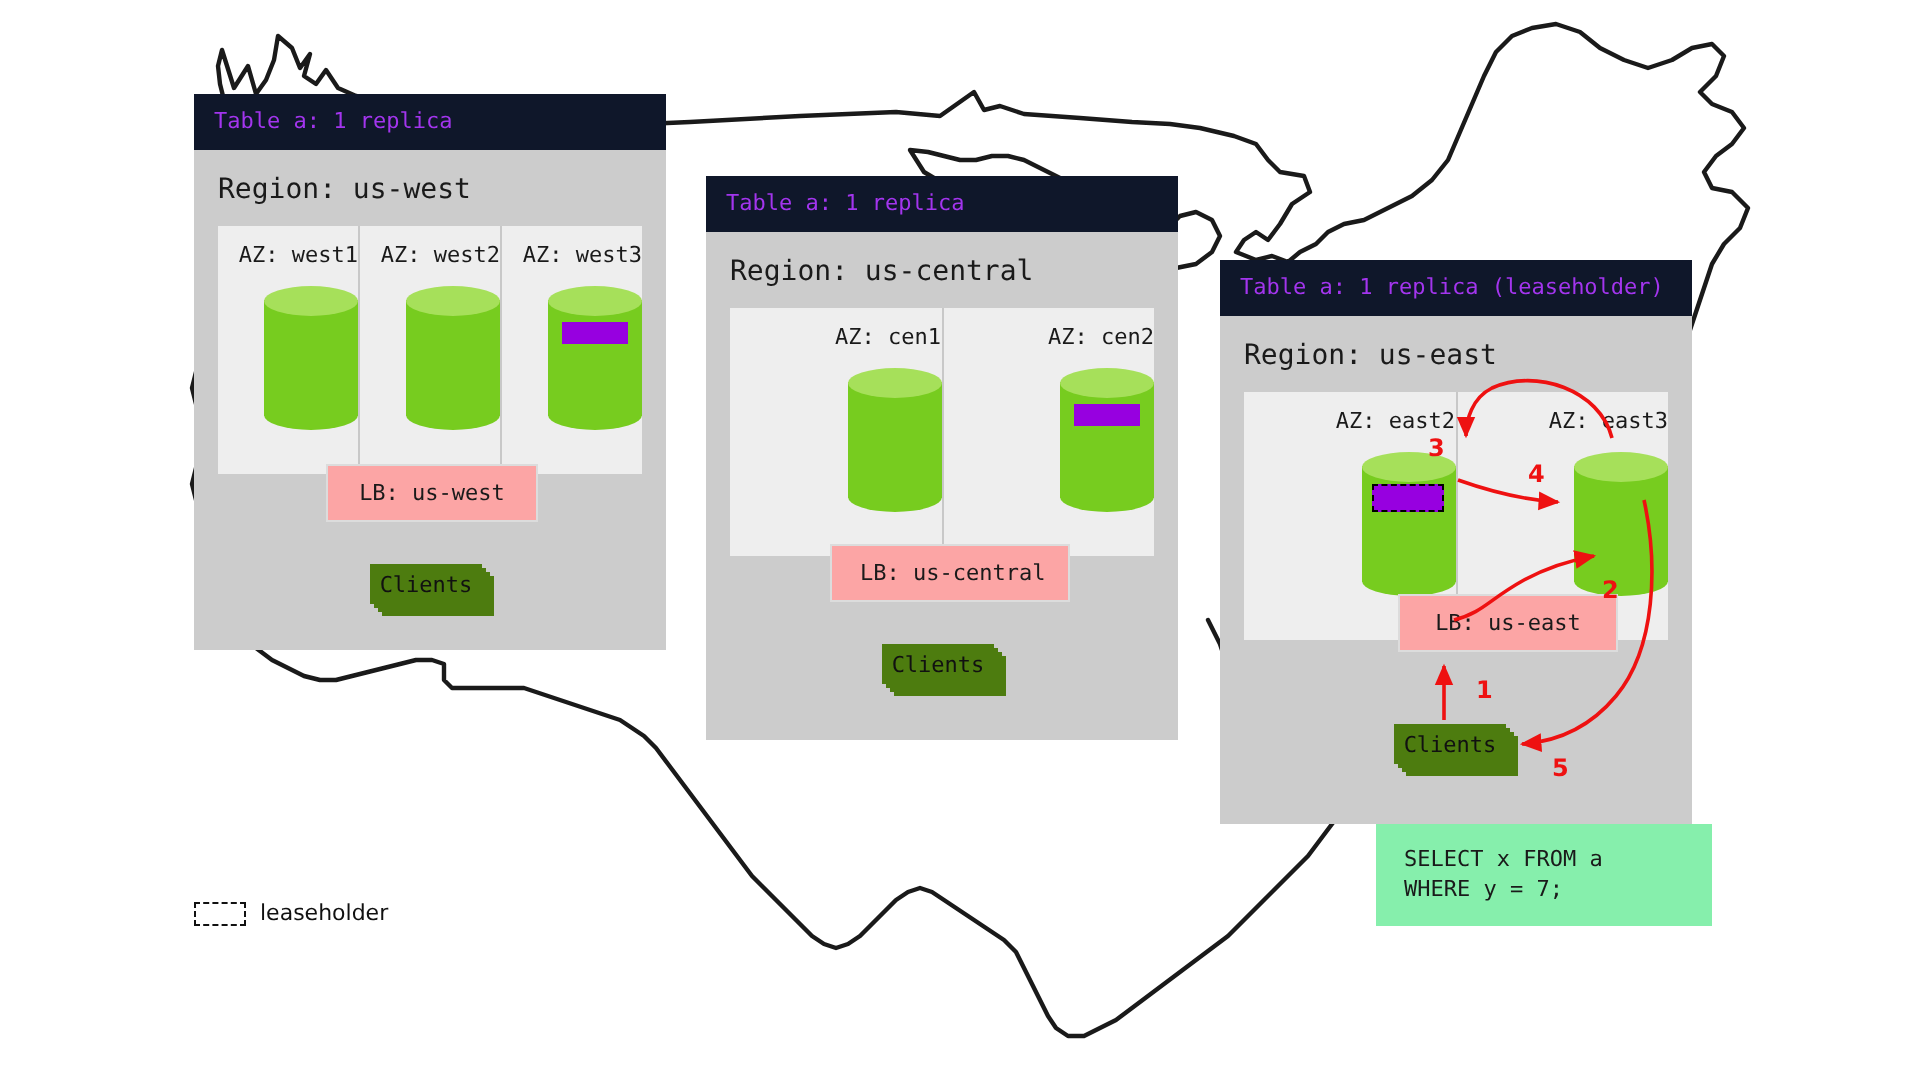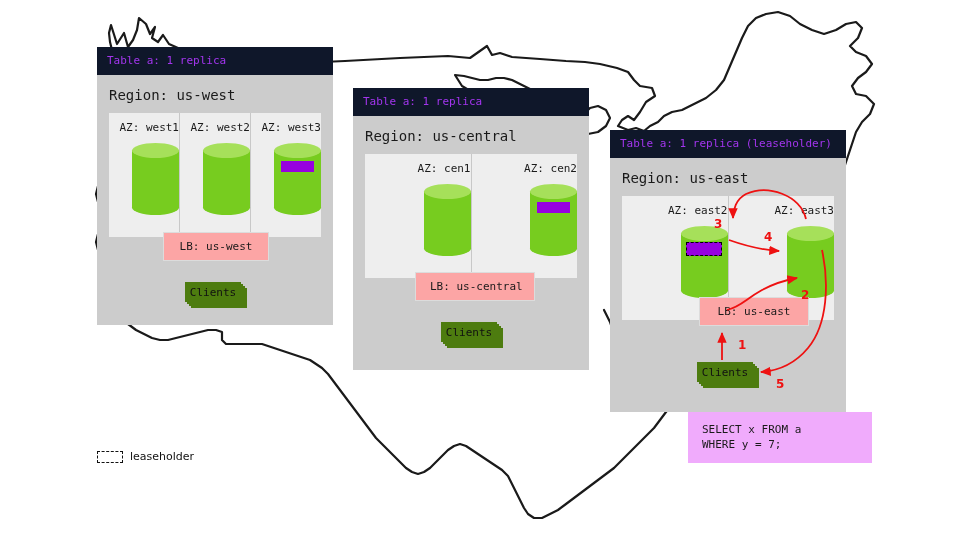--- a/index.html
+++ b/index.html
@@ -114,25 +114,25 @@
   .clients .c3{left:6px;top:6px;}
   .clients .c2{left:4px;top:4px;}
   .clients .c1{left:2px;top:2px;}
   .clients .c0{left:0px;top:0px;
     display:flex;align-items:center;justify-content:center;
     font-size:11px;color:#111;}
 
   
   .sqlbox{
     position:absolute;
-    background:#f0abfc;
+    background:#86efac;
     font-size:11px;
     line-height:15px;
     color:#1a1a1a;
-    padding:10px 20px 11px 14px;
+    padding:10px 4px 11px 14px;
     white-space:pre;
     z-index:6;
   }
 
   
   .legend{
     position:absolute;
     left:97px;top:450px;
     display:flex;align-items:flex-end;gap:7px;
     z-index:6;

